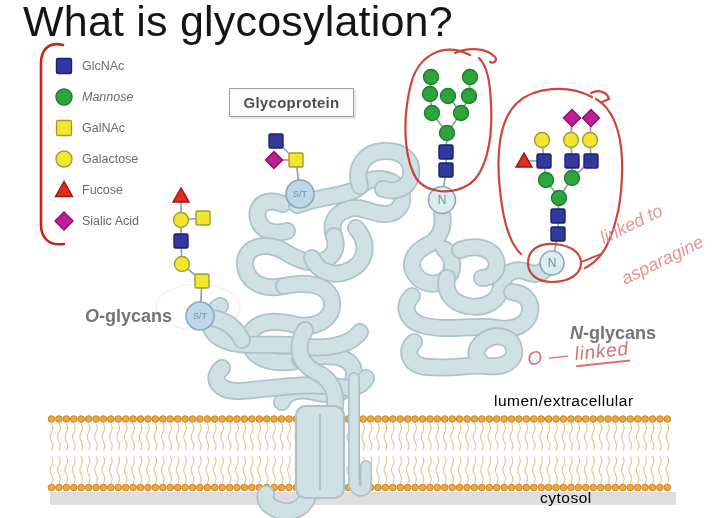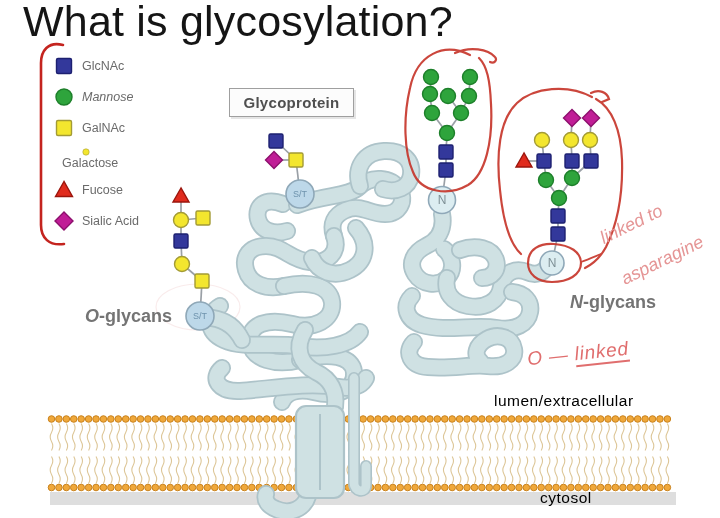--- a/index.html
+++ b/index.html
@@ -509,21 +509,21 @@
           <circle cx="10" cy="10" r="8" fill="#2ea43c" stroke="#1d7f2a" stroke-width="1.4"></circle>
         </svg>
         <span class="llabel">Mannose</span>
       </div>
       <div class="lrow" style="top: 62px;">
         <svg width="20" height="20" viewBox="0 0 20 20">
           <rect x="2.5" y="2.5" width="15" height="15" rx="1.5" fill="#f3e62e" stroke="#a39b35" stroke-width="1.4"></rect>
         </svg>
         <span class="llabel">GalNAc</span>
       </div>
-      <div class="lrow" style="top: 93px; flex-direction: column;">
+      <div class="lrow" style="top: 93px;">
         <svg width="20" height="20" viewBox="0 0 20 20">
           <circle cx="10" cy="10" r="8" fill="#f3e62e" stroke="#a39b35" stroke-width="1.4"></circle>
         </svg>
         <span class="llabel">Galactose</span>
       </div>
       <div class="lrow" style="top: 124px;">
         <svg width="20" height="20" viewBox="0 0 20 20">
           <polygon points="10,1.5 1.5,16.5 18.5,16.5" fill="#e02b1d" stroke="#9b150c" stroke-width="1.4"></polygon>
         </svg>
         <span class="llabel">Fucose</span>
@@ -533,19 +533,19 @@
           <polygon points="10,1 19,10 10,19 1,10" fill="#c01d96" stroke="#8c0f6c" stroke-width="1.4"></polygon>
         </svg>
         <span class="llabel">Sialic Acid</span>
       </div>
     </div>
   <svg width="80" height="260" viewBox="0 0 80 260" style="position:absolute;left:0;top:0">
     <path d="M 63 45 C 48 41 41 51 41 63 L 41 225 C 41 238 49 246 64 244" fill="none" stroke="#c4241f" stroke-width="2.6" stroke-linecap="round"></path>
   </svg>
   <div id="glycobox">Glycoprotein</div>
   <div class="glabel" style="left:85px;top:306px"><i>O</i><span>-glycans</span></div>
-  <div class="glabel" style="left:570px;top:292px"><i>N</i><span>-glycans</span></div>
+  <div class="glabel" style="left:570px;top:323px"><i>N</i><span>-glycans</span></div>
   <div class="mlabel" style="left:494px;top:392px">lumen/extracellular</div>
   <div class="mlabel" style="left:540px;top:489px">cytosol</div>
   <div class="hw" style="left:598px;top:214px;transform:rotate(-26deg)"><span>linked to</span></div>
   <div class="hw" style="left:618px;top:250px;transform:rotate(-26deg)">asparagine</div>
   <div class="hw" id="hw-olinked" style="left:527px;top:343px;transform:rotate(-6deg)"><span>O — </span><span class="ul">linked</span></div>
 </div>
 
 </body></html>

